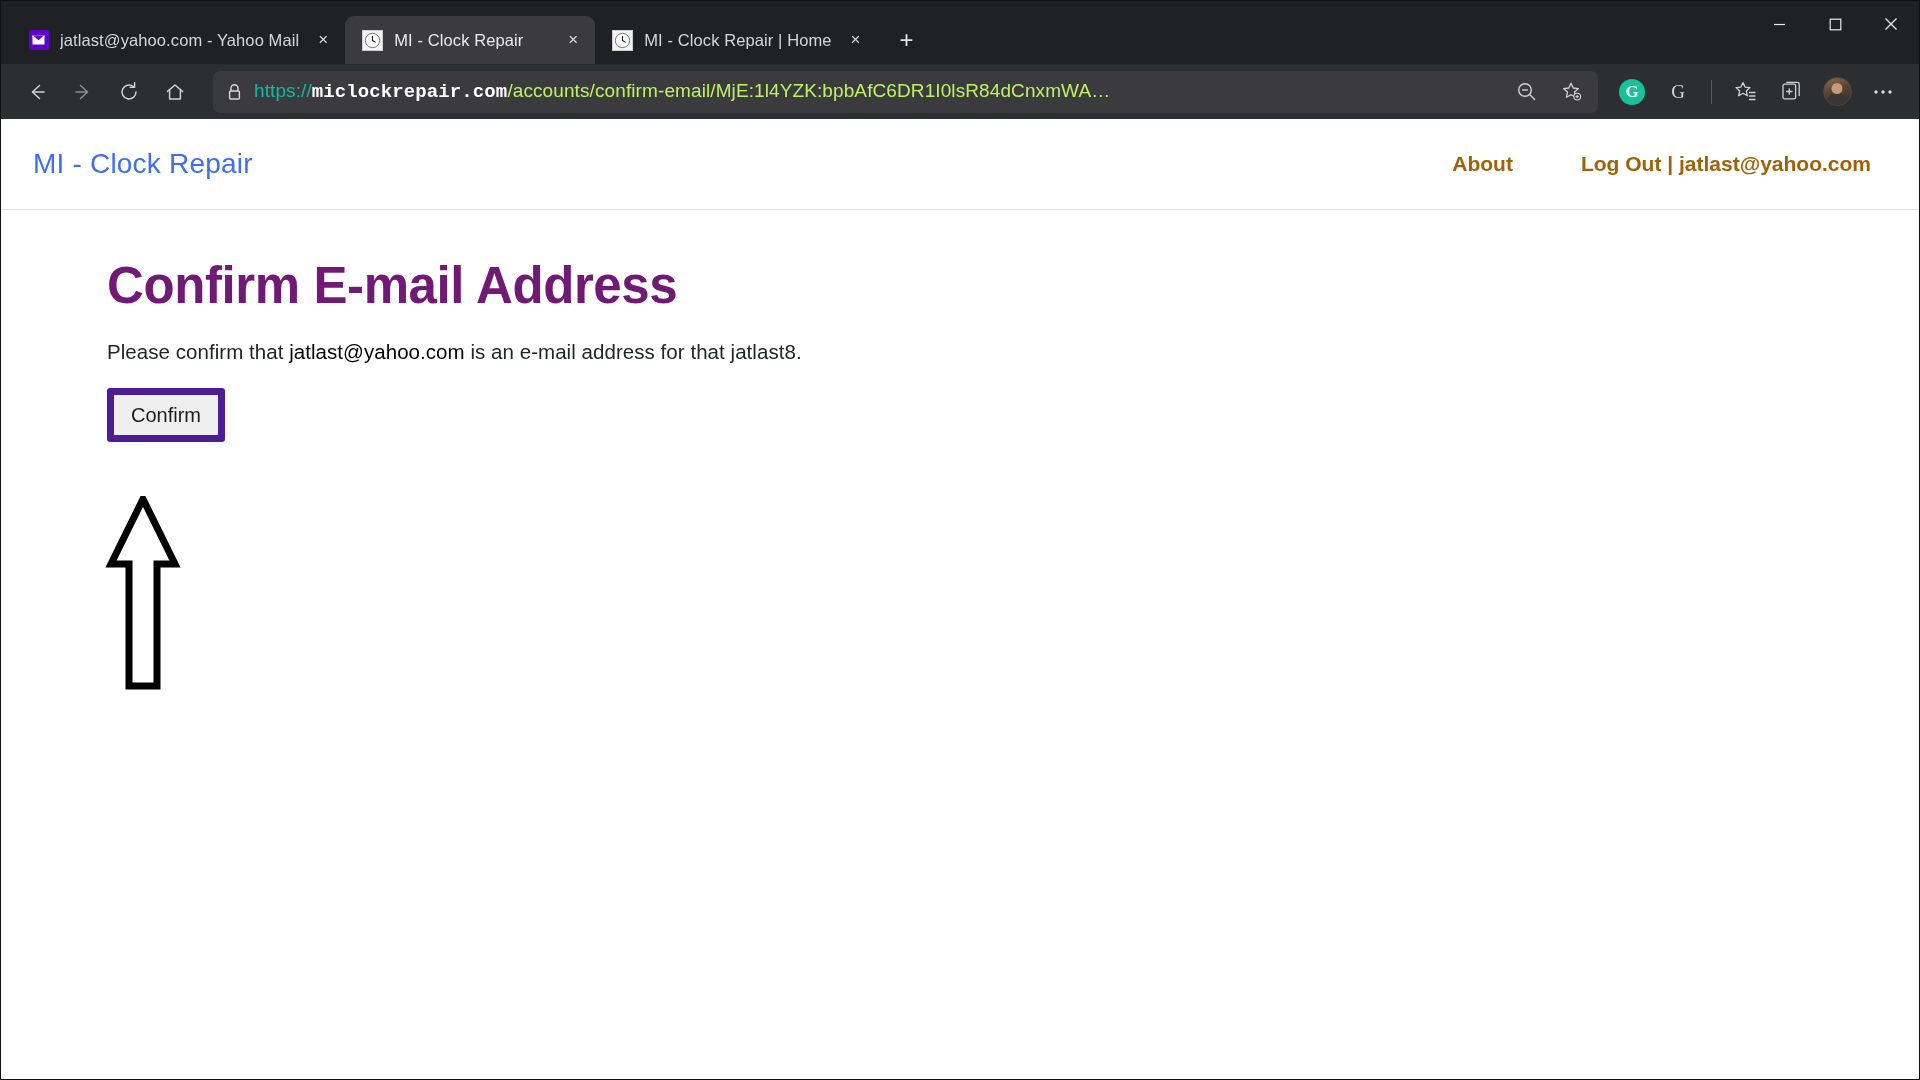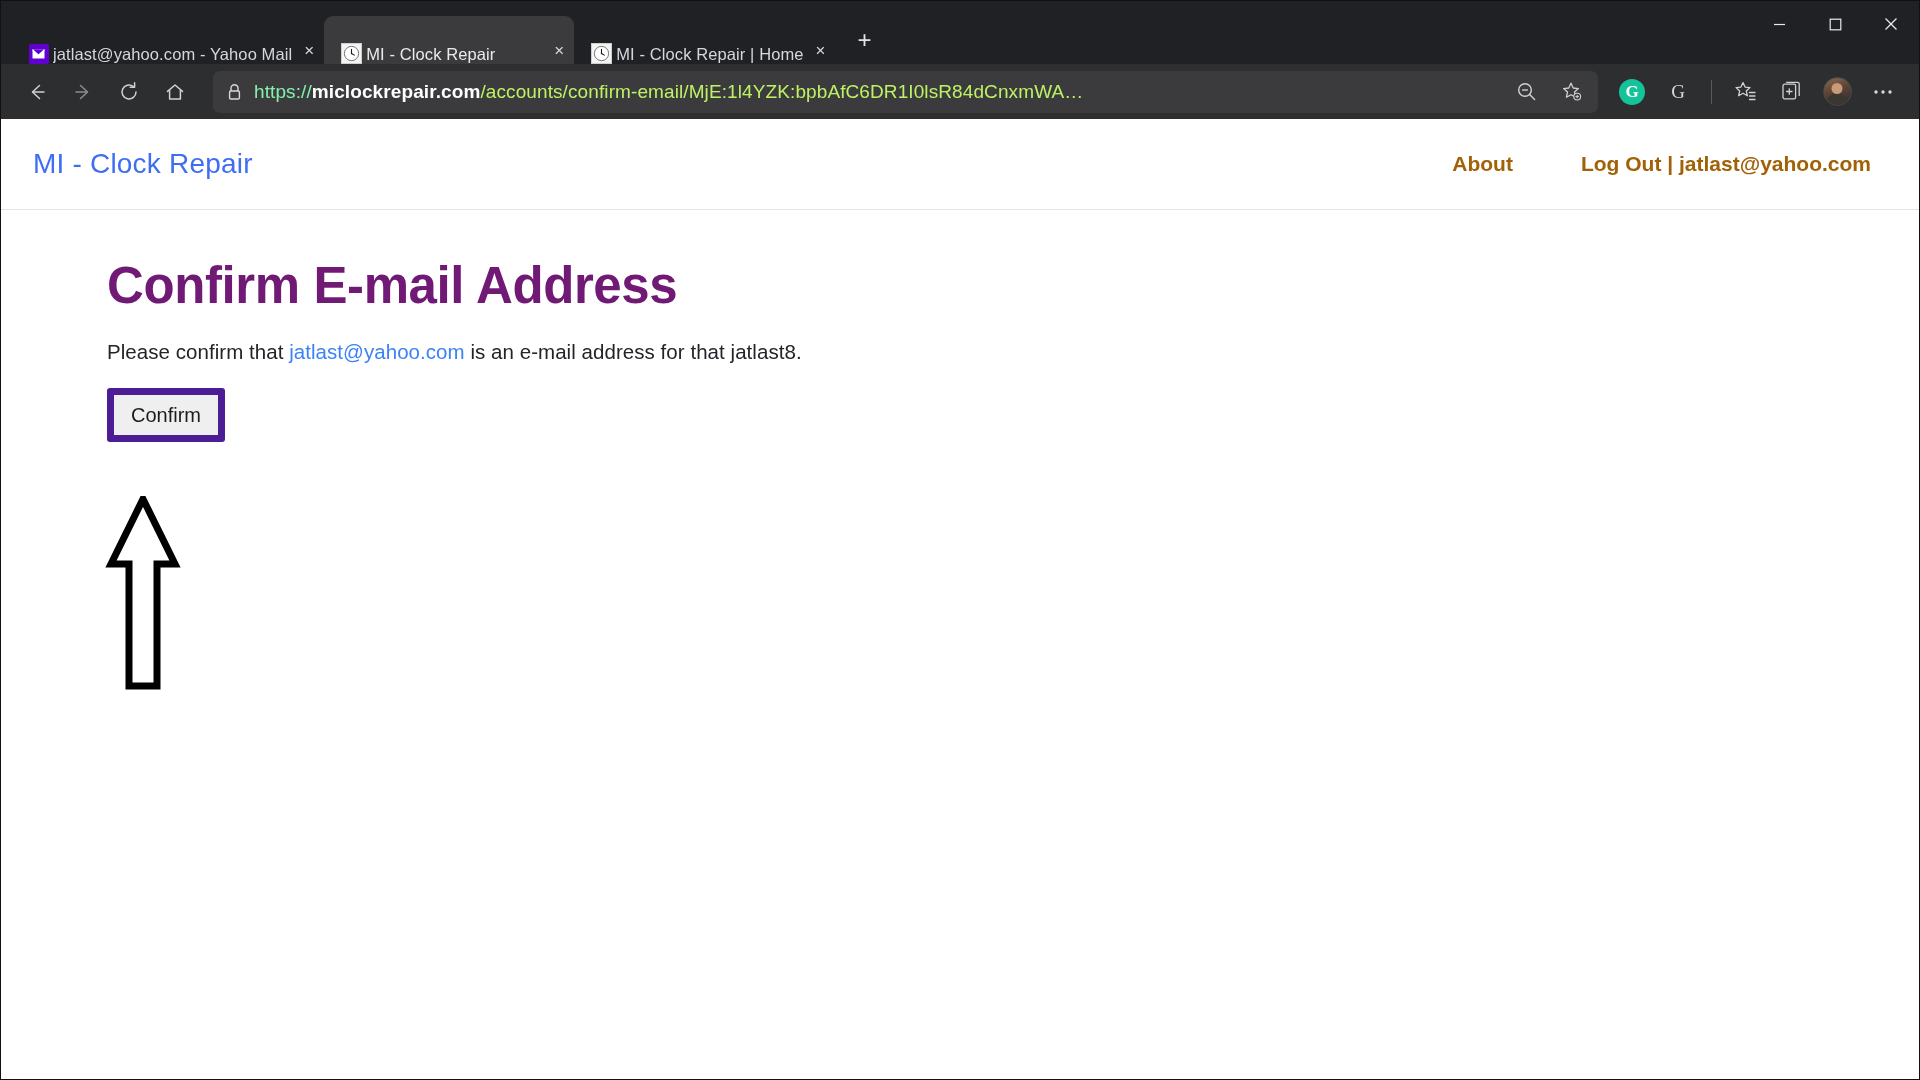--- a/index.html
+++ b/index.html
@@ -24,23 +24,23 @@
     background: #202124;
     display: flex;
     align-items: flex-end;
     padding-left: 10px;
     position: relative;
     flex: 0 0 auto;
   }
   .tab {
     height: 48px;
     display: flex;
-    align-items: flex-end;
-    gap: 4px;
-    padding: 0 2px 0 17px;
+    align-items: center;
+    gap: 11px;
+    padding: 0 9px 0 17px;
     border-radius: 9px 9px 0 0;
     position: relative;
     max-width: 370px;
     min-width: 250px;
   }
   .tab.inactive { background: transparent; }
   .tab.active { background: #3b3b3e; }
   .tab-favicon {
     width: 21px; height: 21px;
     flex: 0 0 21px;
@@ -130,22 +130,22 @@
   .lock { flex: 0 0 17px; display: flex; align-items: center; color: #d7d9dd; }
   .urltext {
     flex: 1 1 auto;
     font-size: 19px;
     white-space: nowrap;
     overflow: hidden;
     min-width: 0;
     color: #a6a8ad;
     letter-spacing: .1px;
   }
-  .urltext .scheme { color: #86efac; }
-  .urltext .host { color: #ffffff; font-weight: 600; }
+  .urltext .scheme { color: #14b8a6; }
+  .urltext .host { color: #ffffff; font-weight: 600; font-family: Liberation Mono, monospace; }
   .urltext .path { color: #bef264; }
   .ob-icon {
     width: 36px; height: 36px;
     display: flex; align-items: center; justify-content: center;
     color: #cfd1d5;
     border-radius: 5px;
     flex: 0 0 36px;
   }
   .ext {
     width: 44px; height: 44px;
@@ -245,21 +245,21 @@
     color: #701a75;
     letter-spacing: -.4px;
     line-height: 1.1;
   }
   .lead {
     margin-top: 26px;
     font-size: 20.5px;
     color: #212529;
     letter-spacing: .05px;
   }
-  .lead a { color: #3b82f6; text-decoration: none; }
+  .lead a { color: #000000; text-decoration: none; }
   .confirm-btn {
     margin-top: 24px;
     background: #efefef;
     border: 7px solid #4c1d95;
     border-radius: 3px;
     padding: 9px 17px;
     font-size: 20px;
     color: #1c1c1c;
     font-family: "Liberation Sans", sans-serif;
     line-height: 1.1;

